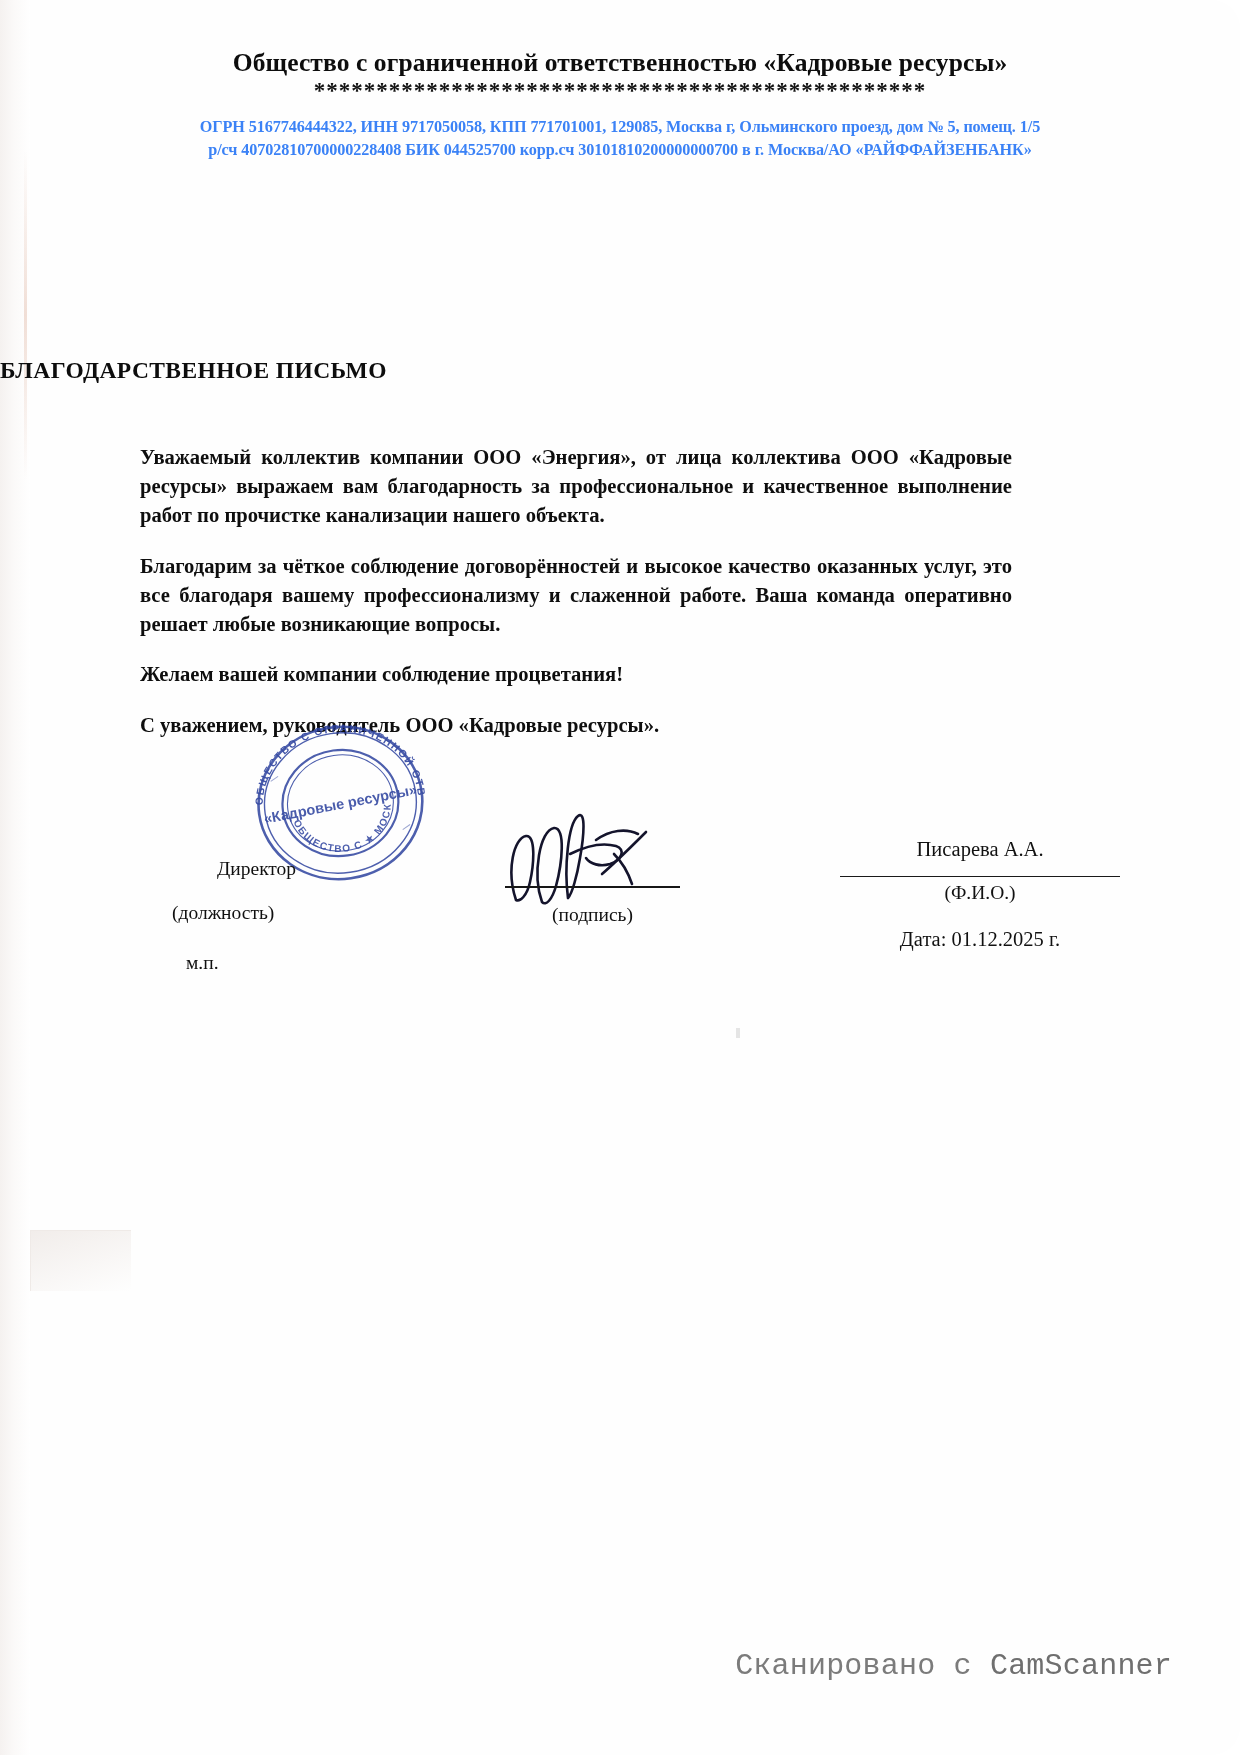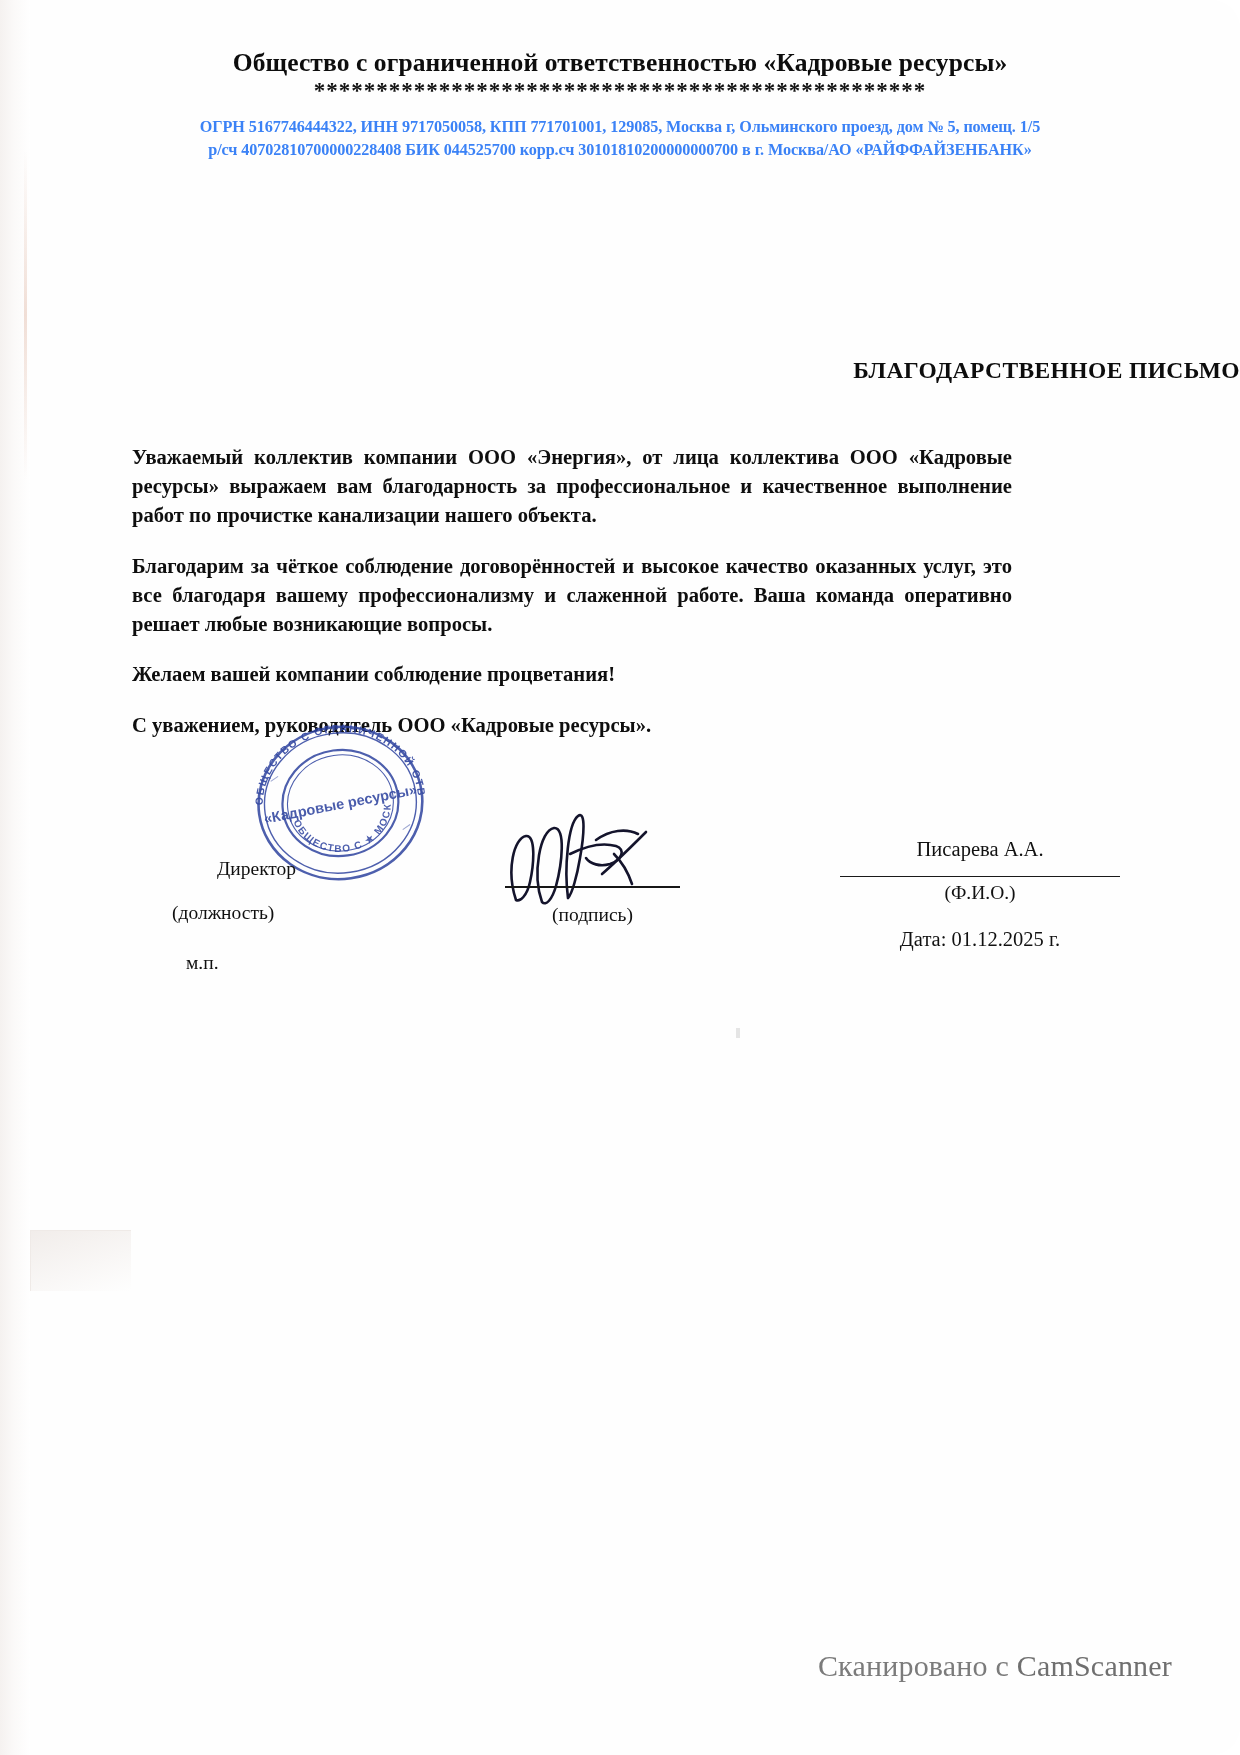--- a/index.html
+++ b/index.html
@@ -94,41 +94,40 @@
     letter-spacing: -.1px;
   }
   .requisites div { white-space: nowrap; }
 
   
   .doc-title {
     position: absolute;
     left: 0;
     right: 0;
     top: 357px;
-    text-align: right;
+    text-align: left;
     font-size: 23.5px;
     font-weight: bold;
     letter-spacing: .4px;
     color: #0d0d0d;
-    padding-left: 26px;
   }
 
   
   .body-block {
     position: absolute;
     left: 128px;
     width: 884px;
     top: 443px;
   }
   .para {
     font-size: 20.6px;
     font-weight: bold;
     line-height: 1.42;
     text-align: justify;
-    margin: 0 0 21px 4px;
+    margin: 0 0 21px 12px;
     color: #0e0e0e;
   }
   .para:last-child { margin-bottom: 0; }
   .para.nojust { text-align: left; }
 
   
   .sig-area {
     position: absolute;
     left: 0;
     top: 838px;
@@ -212,21 +211,21 @@
     transform: rotate(-8deg);
     pointer-events: none;
     opacity: .92;
   }
 
   
   .camscanner {
     position: absolute;
     right: 68px;
     bottom: 72px;
-    font-family: Liberation Serif, serif;
+    font-family: Liberation Mono, monospace;
     font-size: 30px;
     color: #7b7b7b;
     letter-spacing: .2px;
     white-space: nowrap;
   }
   .camscanner .cs-brand { color: #6f6f6f; }
 </style>
 </head>
 <body>
 

